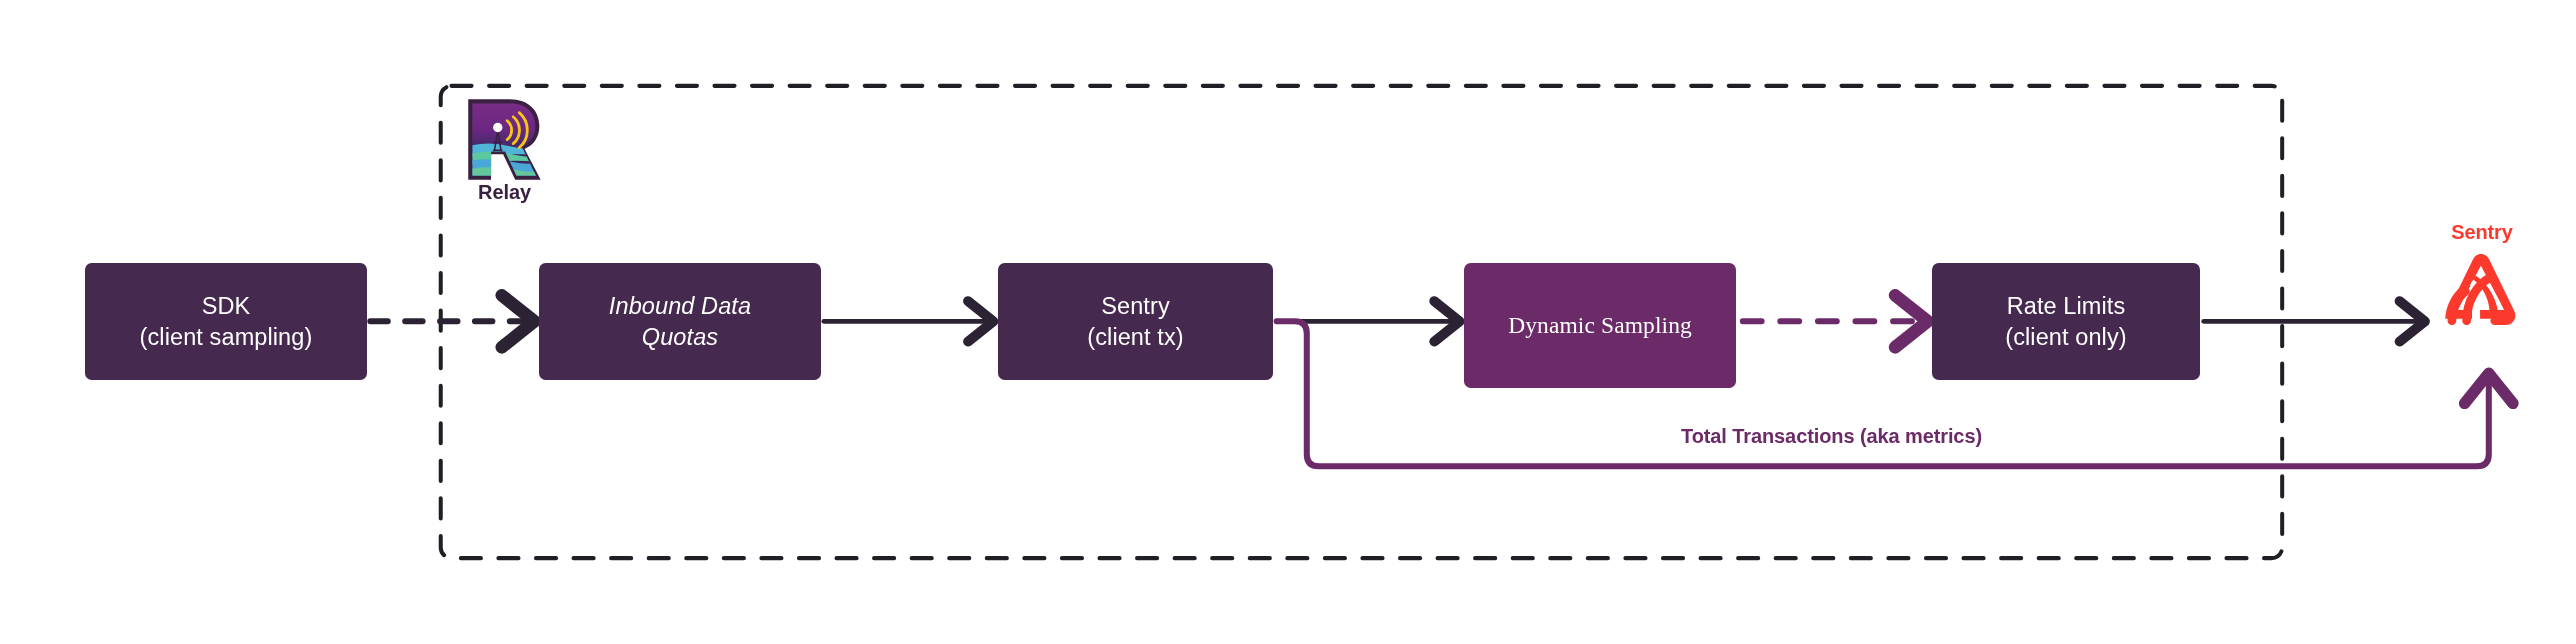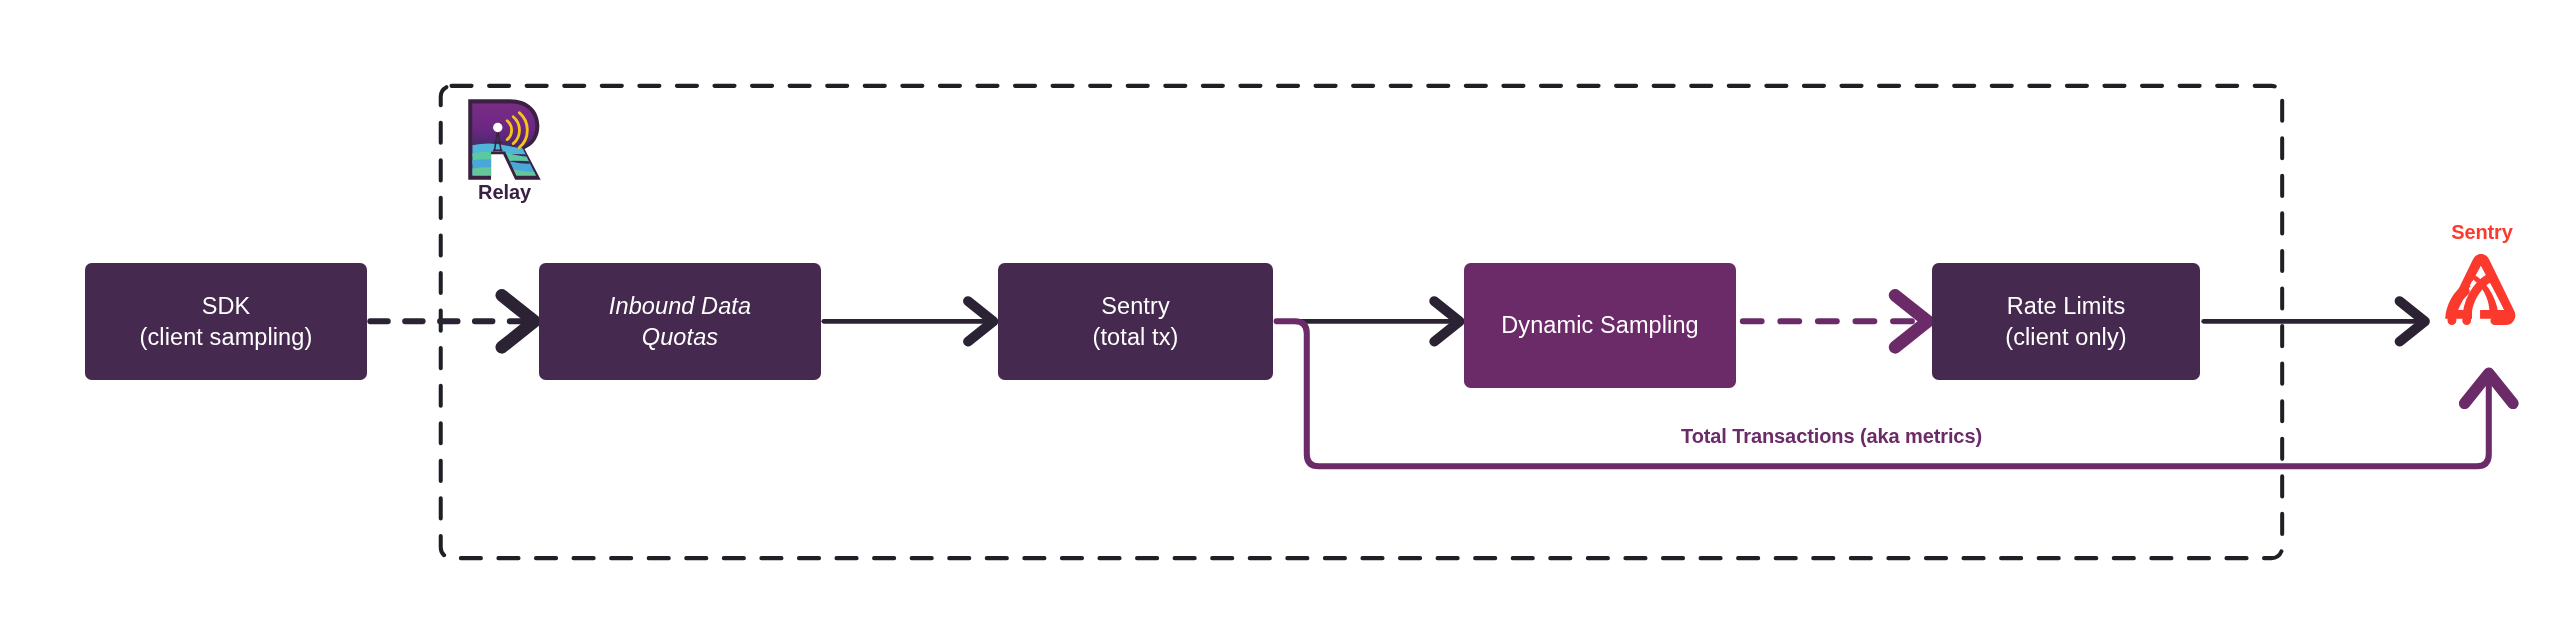--- a/index.html
+++ b/index.html
@@ -25,21 +25,21 @@
     box-sizing:border-box;
   }
   .node .ln{display:block;white-space:nowrap;}
 
   .node--dark{background:#45294F;}
   .node--mid {background:#6B2A68;}
 
   #node-sdk      {left:85px; top:263px; width:282px; height:117px; font-size:23.5px;}
   #node-filters  {left:539px; top:263px; width:282px; height:117px; font-size:23.5px;font-style:italic;}
   #node-quotas   {left:998px;top:263px; width:275px; height:117px; font-size:23.5px;}
-  #node-sampling {left:1464px;top:263px; width:272px; height:125px; font-size:23.5px;}
+  #node-sampling {left:1464px;top:263px; width:272px; height:125px; font-size:23.5px;font-family:Liberation Serif, serif;}
   #node-rate     {left:1932px;top:263px; width:268px; height:117px; font-size:23.5px;}
 
   
   #relay-group{position:absolute;left:468px;top:99px;width:81px;height:134px;}
   #relay-label{
     position:absolute;left:-4px;top:82px;width:81px;
     text-align:center;font-size:20px;font-weight:bold;color:#3A2142;
     letter-spacing:-0.1px;
   }
 
@@ -169,21 +169,21 @@
     <span class="ln">(client sampling)</span>
   </div>
 
   <div id="node-filters" class="node node--dark">
     <span class="ln">Inbound Data</span>
     <span class="ln">Quotas</span>
   </div>
 
   <div id="node-quotas" class="node node--dark">
     <span class="ln">Sentry</span>
-    <span class="ln">(total tx)</span>
+    <span class="ln">(client tx)</span>
   </div>
 
   <div id="node-sampling" class="node node--mid">
     <span class="ln">Dynamic Sampling</span>
   </div>
 
   <div id="node-rate" class="node node--dark">
     <span class="ln">Rate Limits</span>
     <span class="ln">(client only)</span>
   </div>

